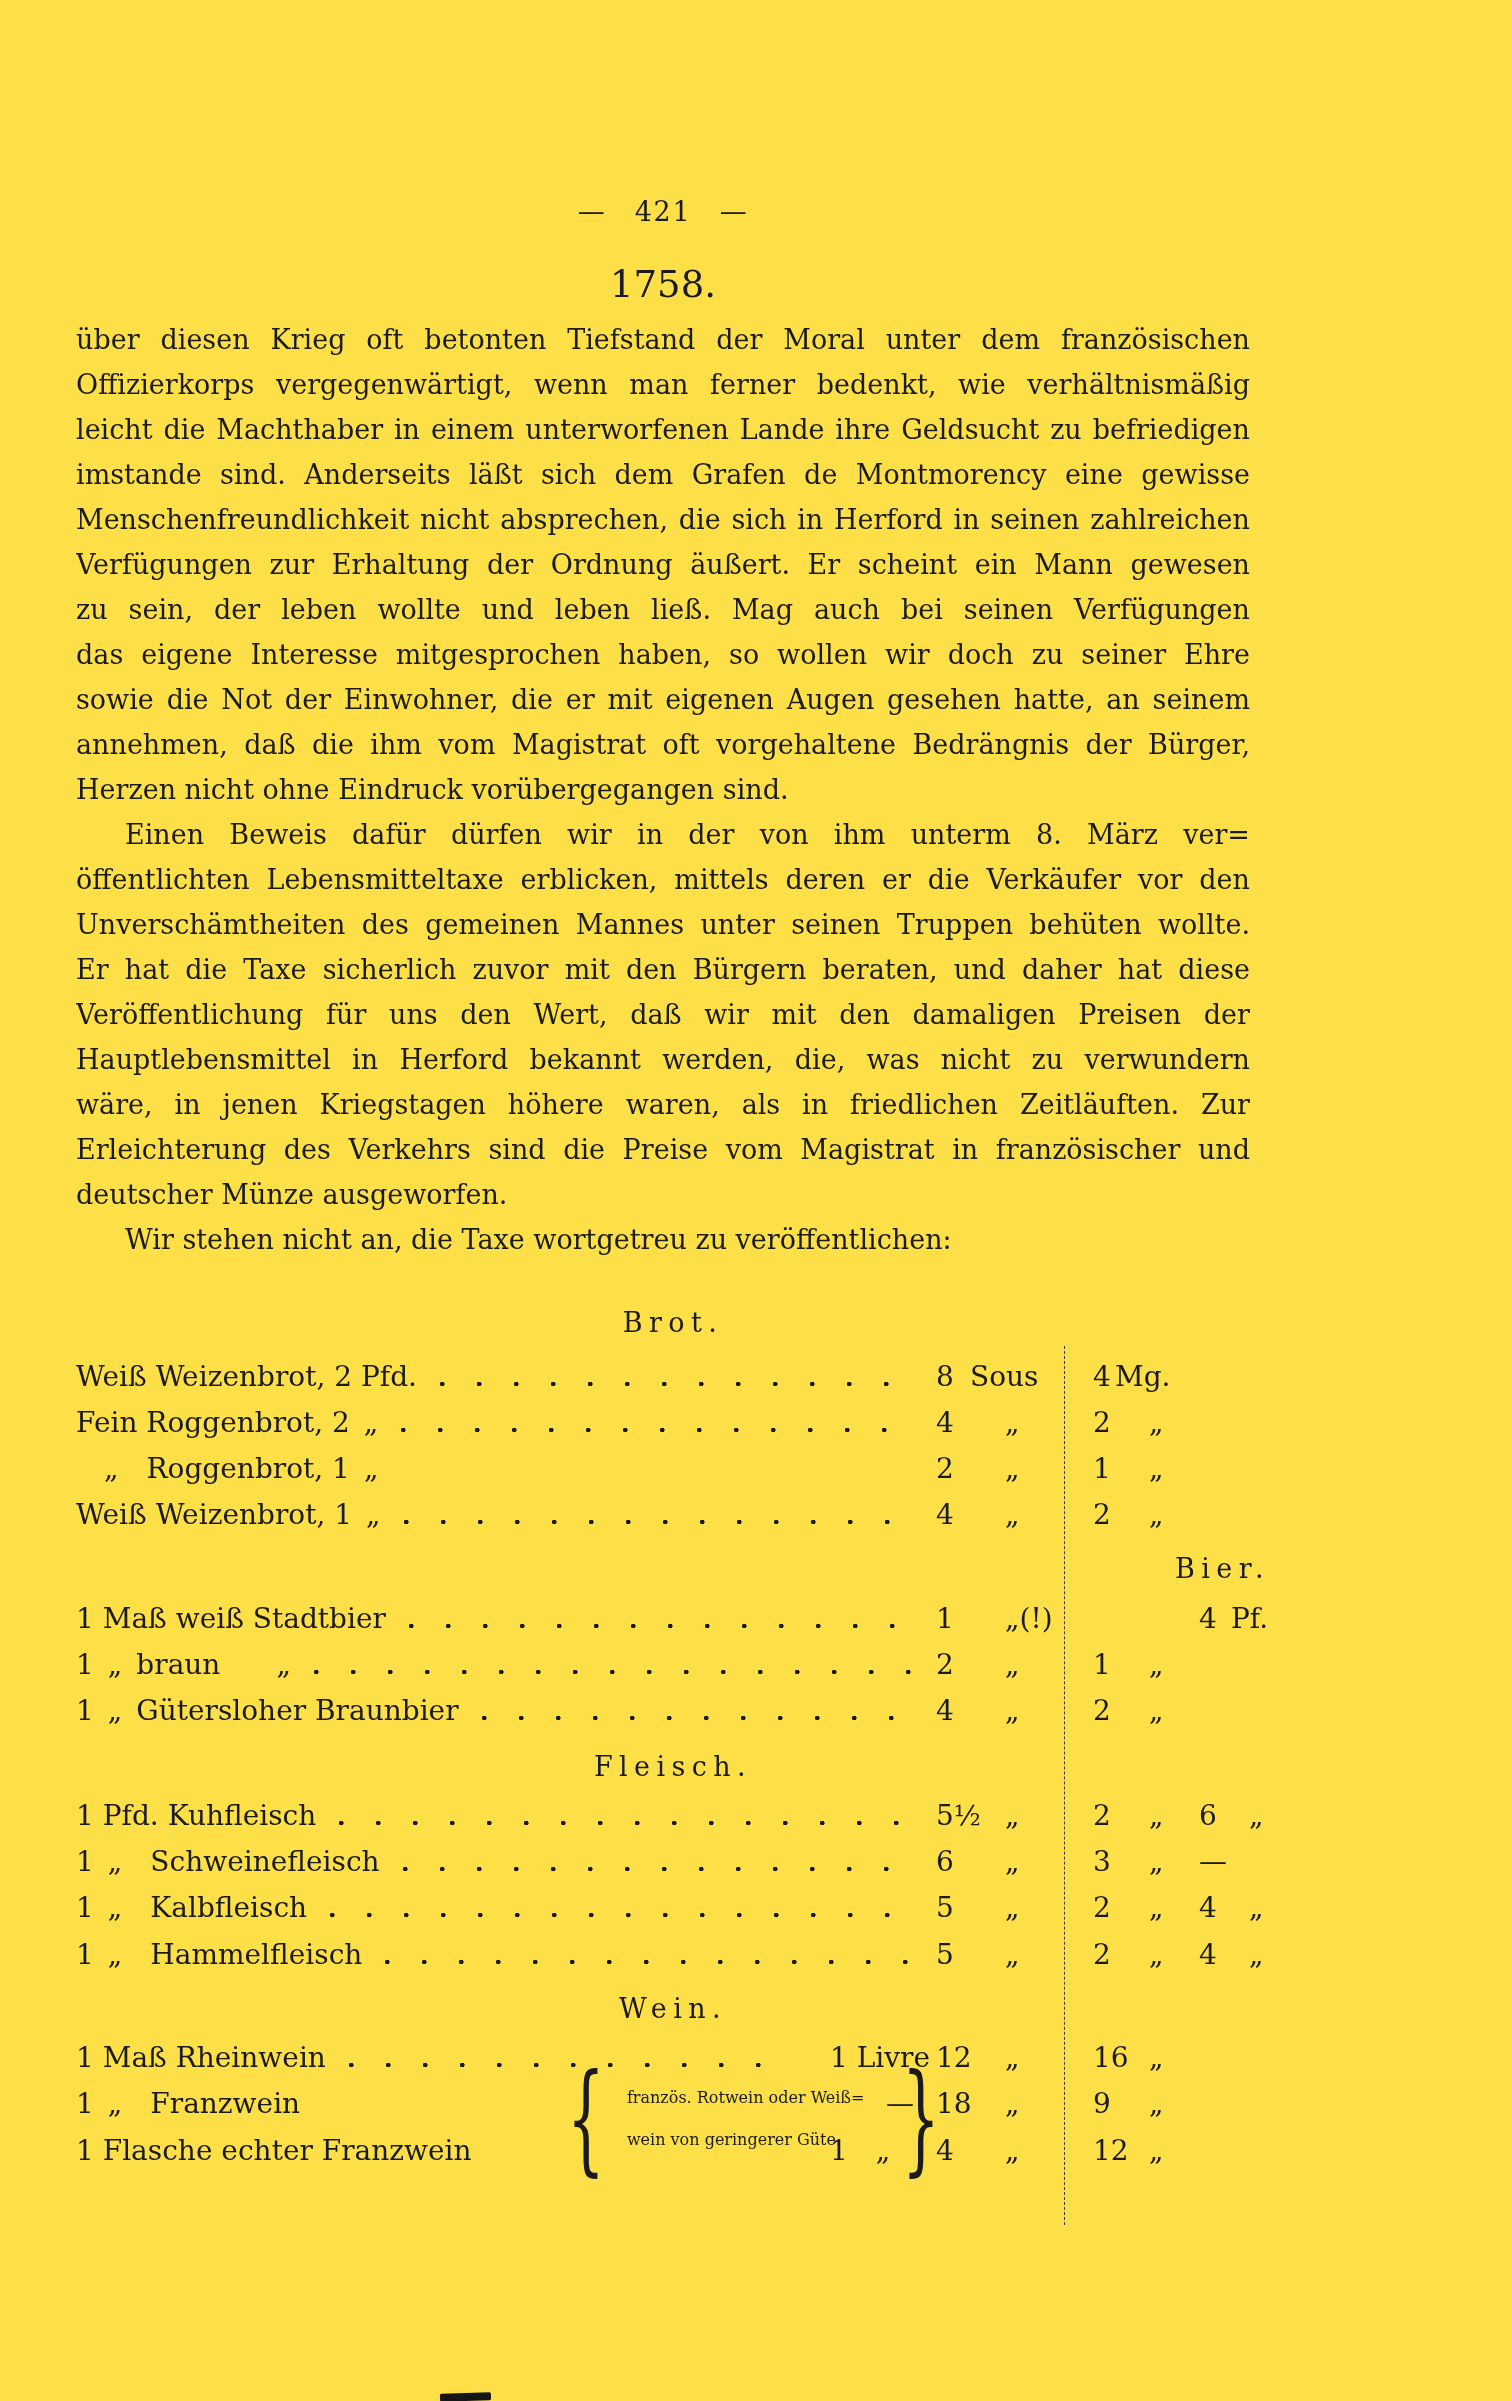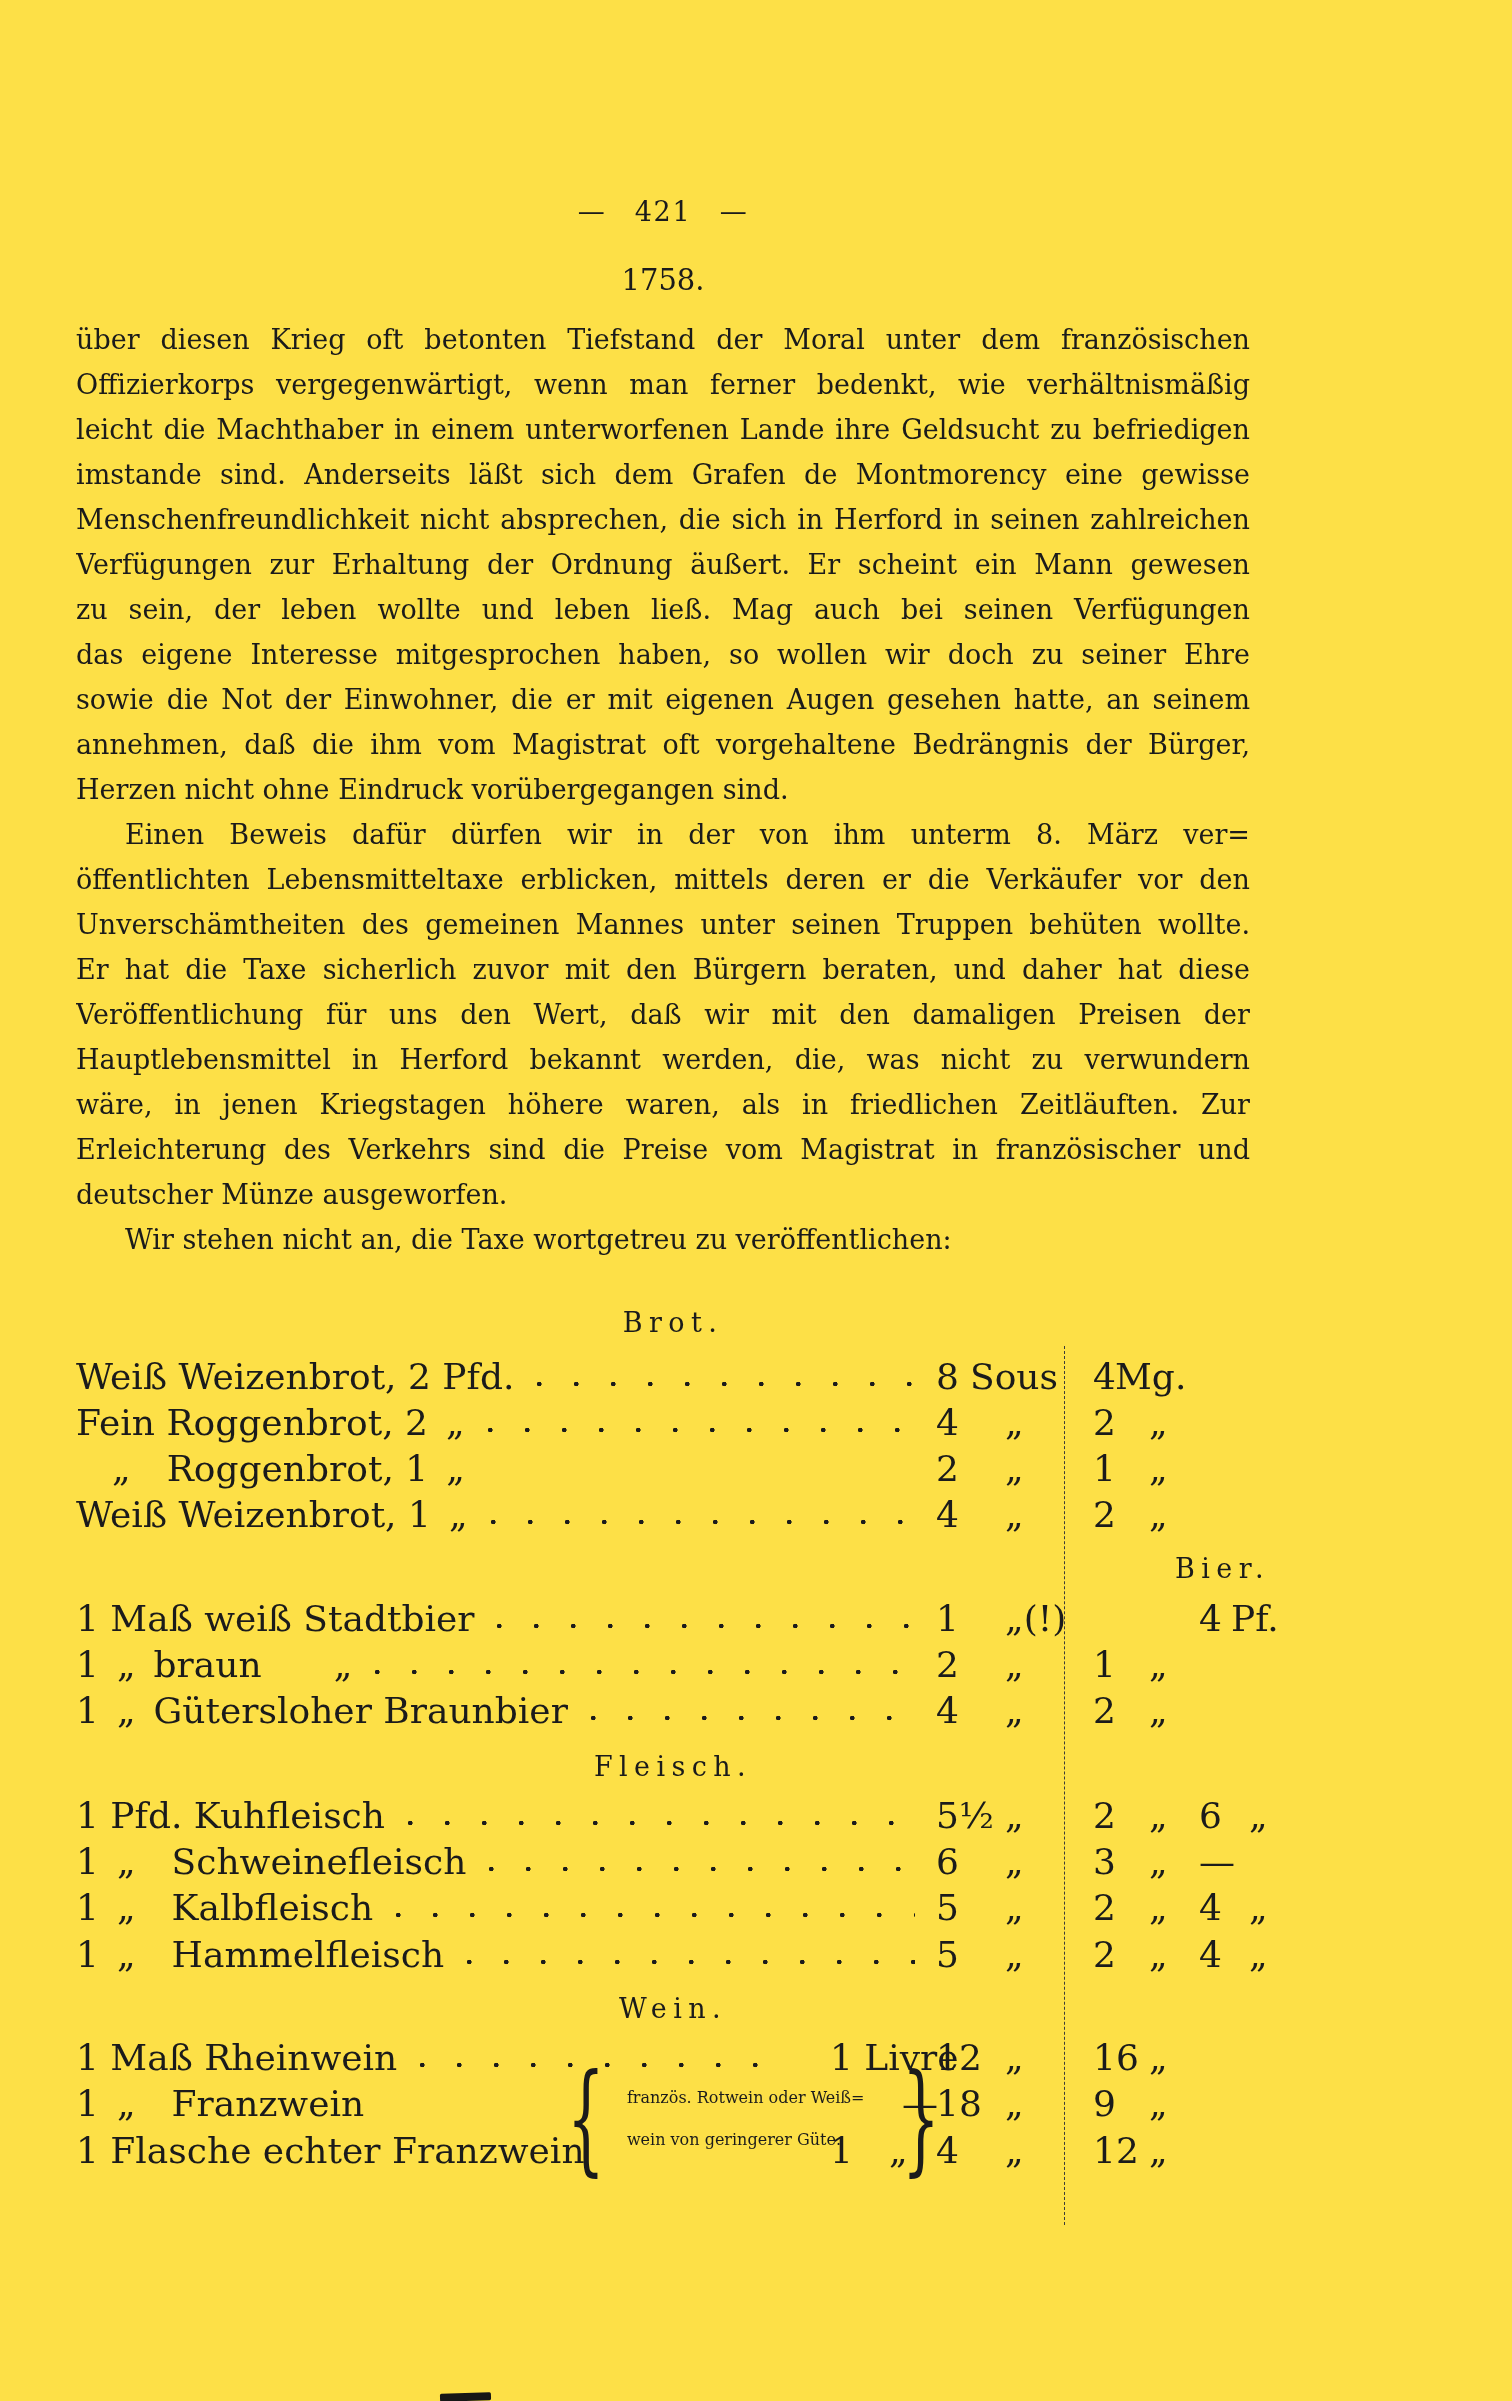--- a/index.html
+++ b/index.html
@@ -6,36 +6,36 @@
   #page{
     position:relative;
     width:1513px;height:2401px;
     background:#fde047;
     color:#1b1b1b;
     font-family:"DejaVu Serif","Liberation Serif",serif;
     overflow:hidden;
   }
   .centerline{position:absolute;left:76px;width:1174px;text-align:center;white-space:pre;}
   #page-number{top:196px;font-size:27px;letter-spacing:1.6px;}
-  #year{top:263px;font-size:29px;}
+  #year{top:263px;font-size:37px;}
   #body-text{position:absolute;left:76px;top:317px;width:1174px;font-size:27px;}
   .line{
     height:45px;line-height:45px;
     text-align:justify;text-align-last:justify;
     overflow:hidden;
   }
   .line.last{text-align-last:left;}
   .line.indent{text-indent:49px;}
   .section-header{
     position:absolute;left:76px;width:1194px;text-align:center;
     font-size:27px;letter-spacing:6.4px;line-height:40px;
   }
   .t-row{
     position:absolute;left:76px;width:844px;height:45px;line-height:45px;
-    display:flex;align-items:baseline;font-size:36px;
+    display:flex;align-items:baseline;font-size:28px;
   }
   .t-row.short{width:709px;}
   .t-row .item{white-space:pre;}
   .leader{
     flex:1;height:6.4px;align-self:flex-end;
     margin:0 4.8px 12px 22px;
     background-image:radial-gradient(circle at 3.2px 3.2px,#1b1b1b 2.1px,transparent 2.7px);
     background-size:37px 6.4px;background-repeat:repeat-x;
   }
   .price{position:absolute;white-space:pre;top:0;}

